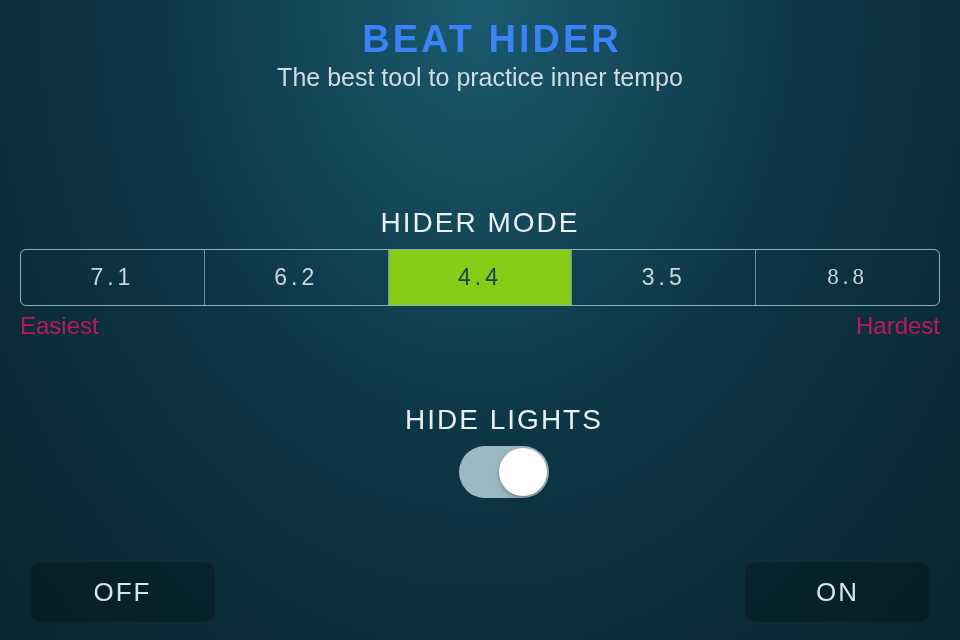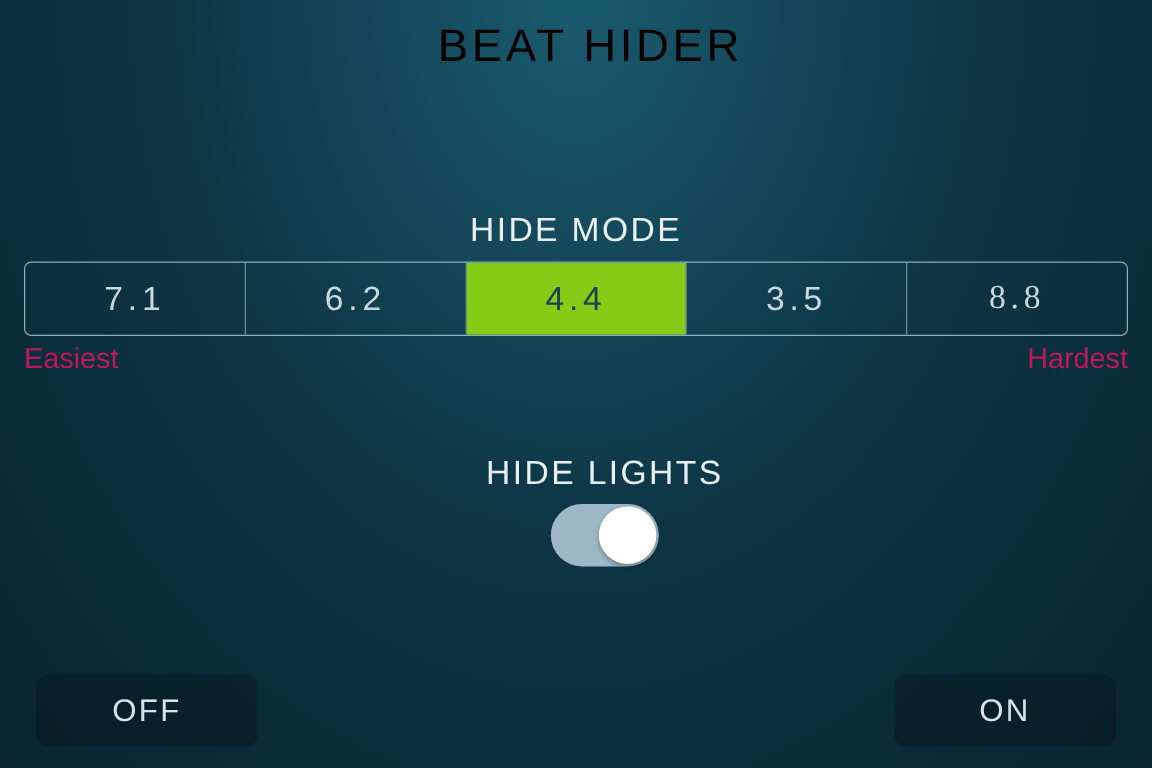--- a/index.html
+++ b/index.html
@@ -15,23 +15,23 @@
       color: #ffffff;
       overflow: hidden;
       position: relative;
     }
     .header {
       text-align: center;
       padding-top: 18px;
     }
     .title {
       font-size: 38px;
-      font-weight: 400;
+      font-weight: 700;
       letter-spacing: 3px;
-      color: #000000;
+      color: #3b82f6;
       padding-left: 24px;
     }
     .subtitle {
       font-size: 25px;
       font-weight: 300;
       color: #d0dce0;
       margin-top: 2px;
     }
     .hider-mode-section {
       margin-top: 115px;
@@ -47,21 +47,21 @@
     .segmented-control {
       display: flex;
       margin: 0 20px;
       border: 1px solid #8ab0bc;
       border-radius: 6px;
       overflow: hidden;
     }
     .segment {
       flex: 1;
       padding: 14px 0;
-      font-size: 28px;
+      font-size: 23px;
       font-weight: 300;
       letter-spacing: 4px;
       color: #c8d8dc;
       text-align: center;
       cursor: pointer;
       border-right: 1px solid #6a939f;
       background: transparent;
     }
     .segment:last-child {
       border-right: none;
@@ -129,24 +129,25 @@
       letter-spacing: 2px;
       color: #d8e4e8;
       cursor: pointer;
     }
   </style>
 </head>
 <body>
 
 <div class="header">
   <div class="title">BEAT HIDER</div>
+  <div class="subtitle">The best tool to practice inner tempo</div>
 </div>
 
 <div class="hider-mode-section">
-  <div class="section-label">HIDE MODE</div>
+  <div class="section-label">HIDER MODE</div>
   <div class="segmented-control">
     <div class="segment">7.1</div>
     <div class="segment">6.2</div>
     <div class="segment selected">4.4</div>
     <div class="segment">3.5</div>
     <div class="segment">8.8</div>
   </div>
   <div class="endpoints">
     <span>Easiest</span>
     <span>Hardest</span>

